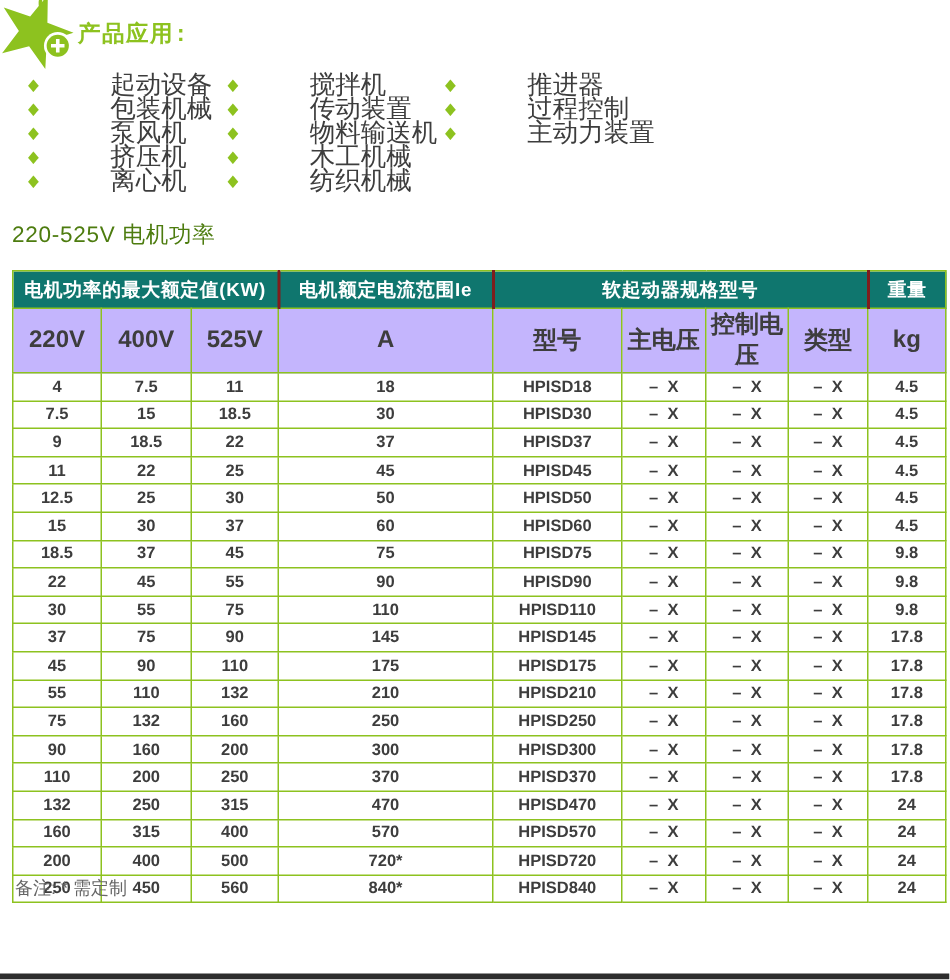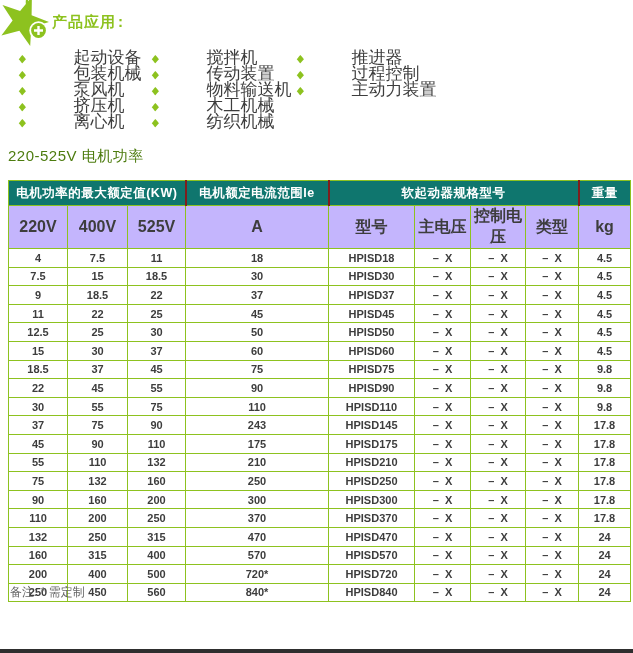--- a/index.html
+++ b/index.html
@@ -215,21 +215,21 @@
         <td>HPISD110</td>
         <td>–  X</td>
         <td>–  X</td>
         <td>–  X</td>
         <td>9.8</td>
       </tr>
       <tr>
         <td>37</td>
         <td>75</td>
         <td>90</td>
-        <td>243</td>
+        <td>145</td>
         <td>HPISD145</td>
         <td>–  X</td>
         <td>–  X</td>
         <td>–  X</td>
         <td>17.8</td>
       </tr>
       <tr>
         <td>45</td>
         <td>90</td>
         <td>110</td>

